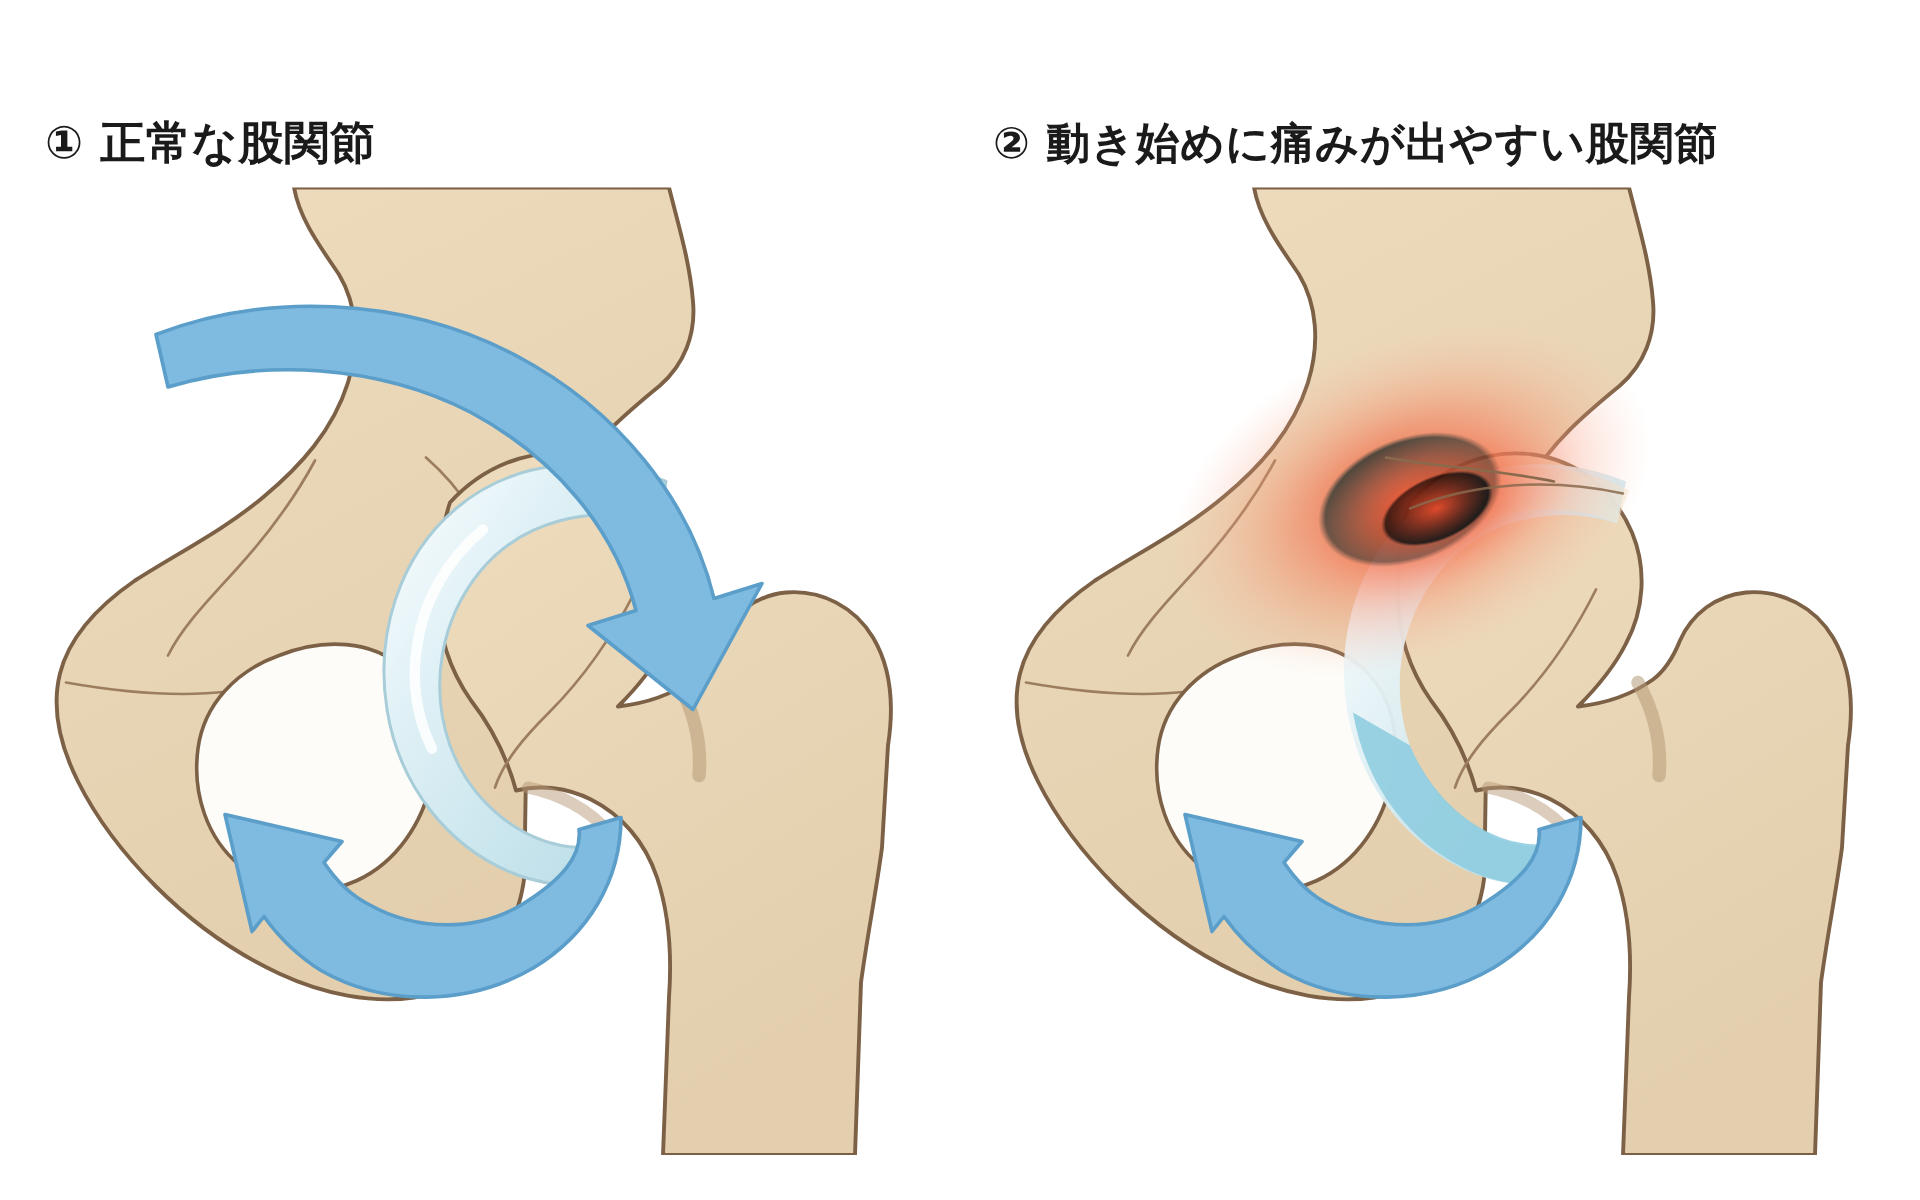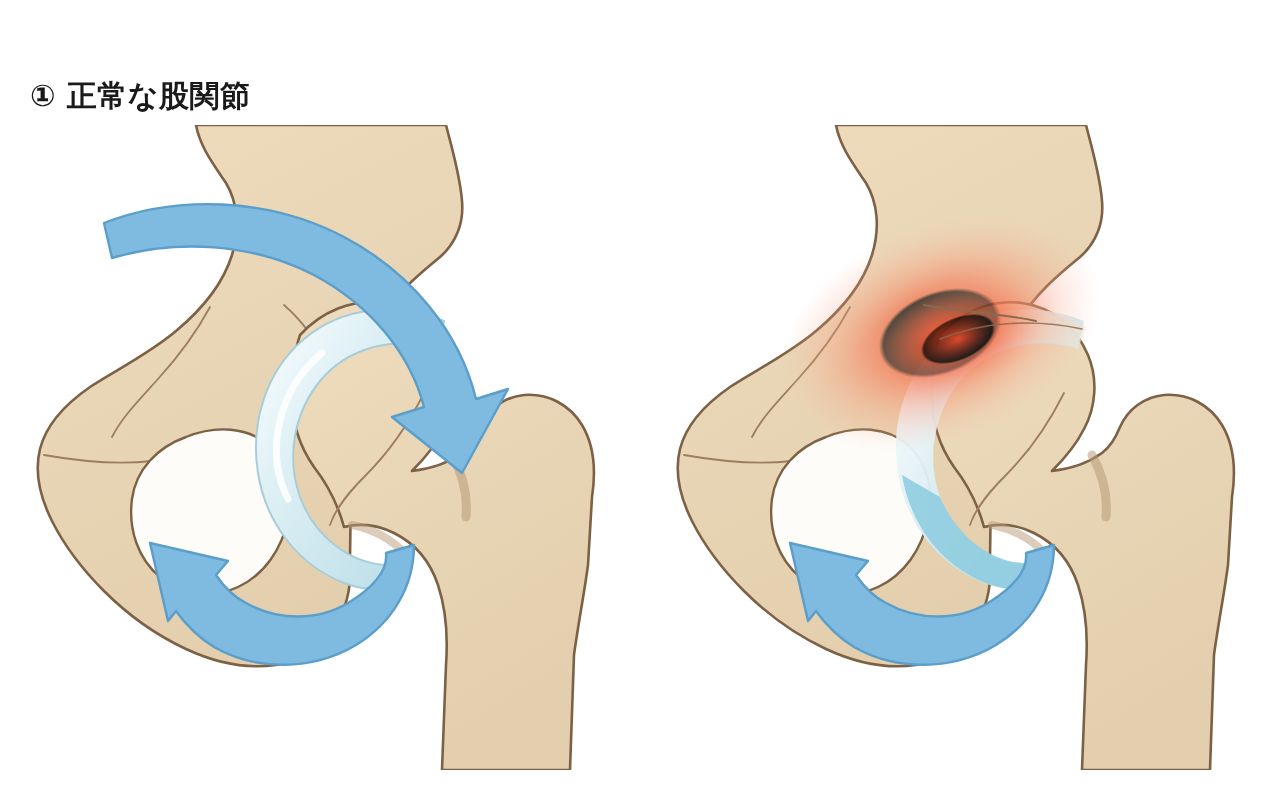--- a/index.html
+++ b/index.html
@@ -171,20 +171,21 @@
                  L 216 450
                  C 224 462, 234 472, 246 478
                  C 278 496, 318 496, 348 478
                  C 374 462, 388 446, 386 428 Z" fill="#7fbae0" stroke="#5a9ec9" stroke-width="2.4" stroke-linejoin="round"></path>
       </svg>
     </div>
   </div>
 
   <div class="panel panel-right">
 
+    <div class="panel-title">② 動き始めに痛みが出やすい股関節</div>
 
     <div class="figure">
       <svg viewBox="0 0 640 645" width="640" height="645">
         <defs>
           <linearGradient id="cartGradR" x1="0" y1="0" x2="1" y2="1">
             <stop offset="0%" stop-color="#ffffff"></stop>
             <stop offset="40%" stop-color="#dff0f5"></stop>
             <stop offset="100%" stop-color="#9ed2e2"></stop>
           </linearGradient>
           <linearGradient id="boneShadeR" x1="0" y1="0" x2="0.4" y2="1">

